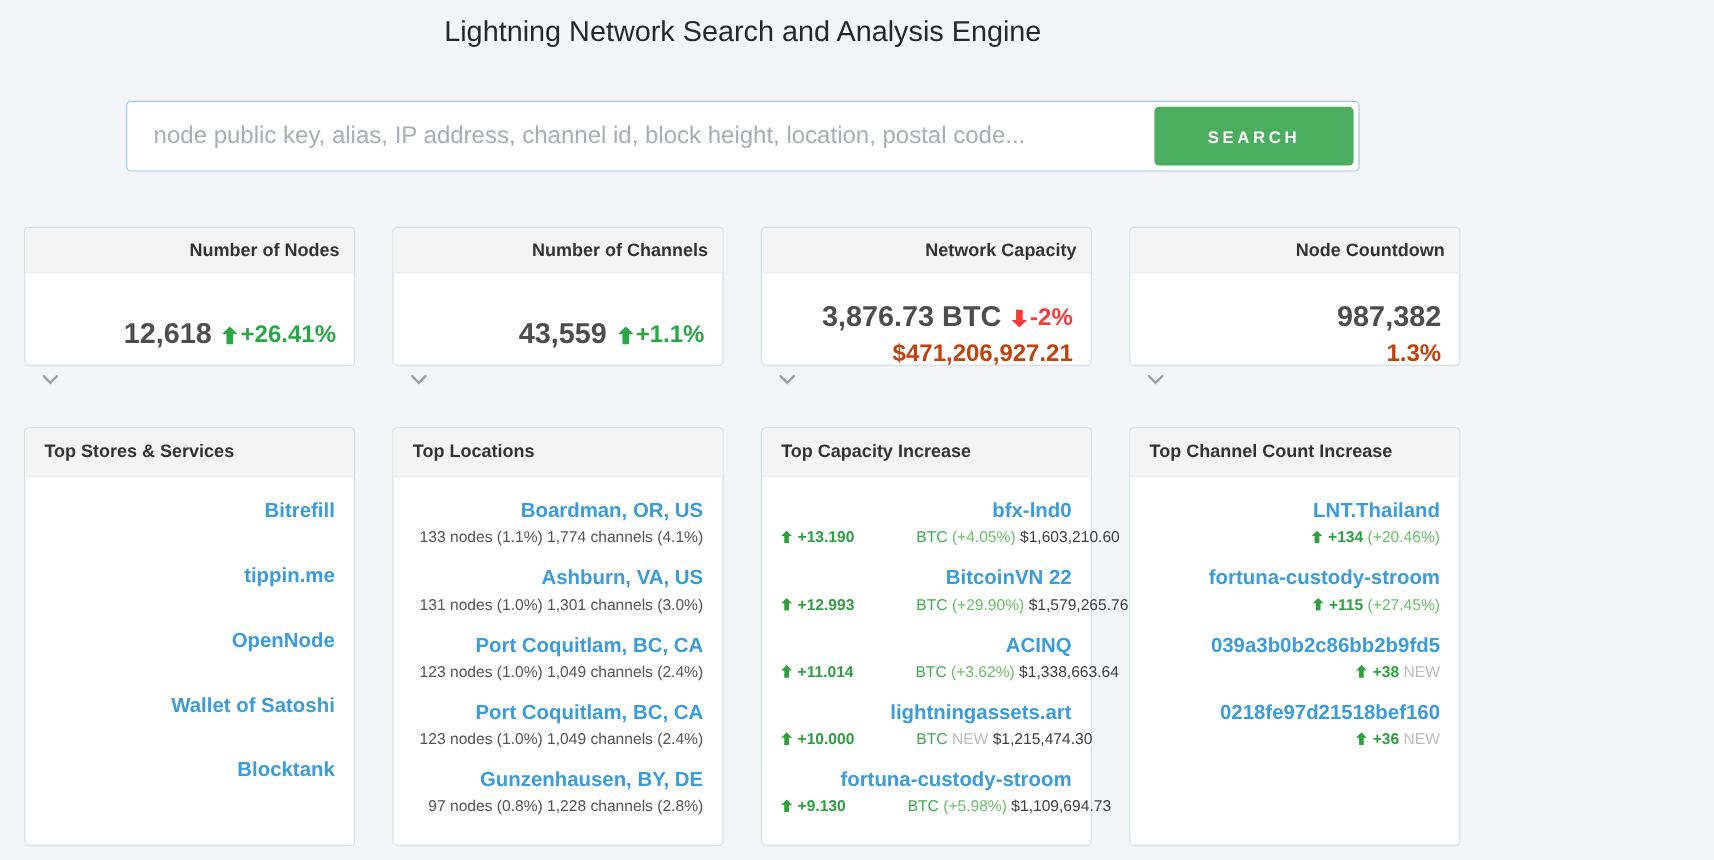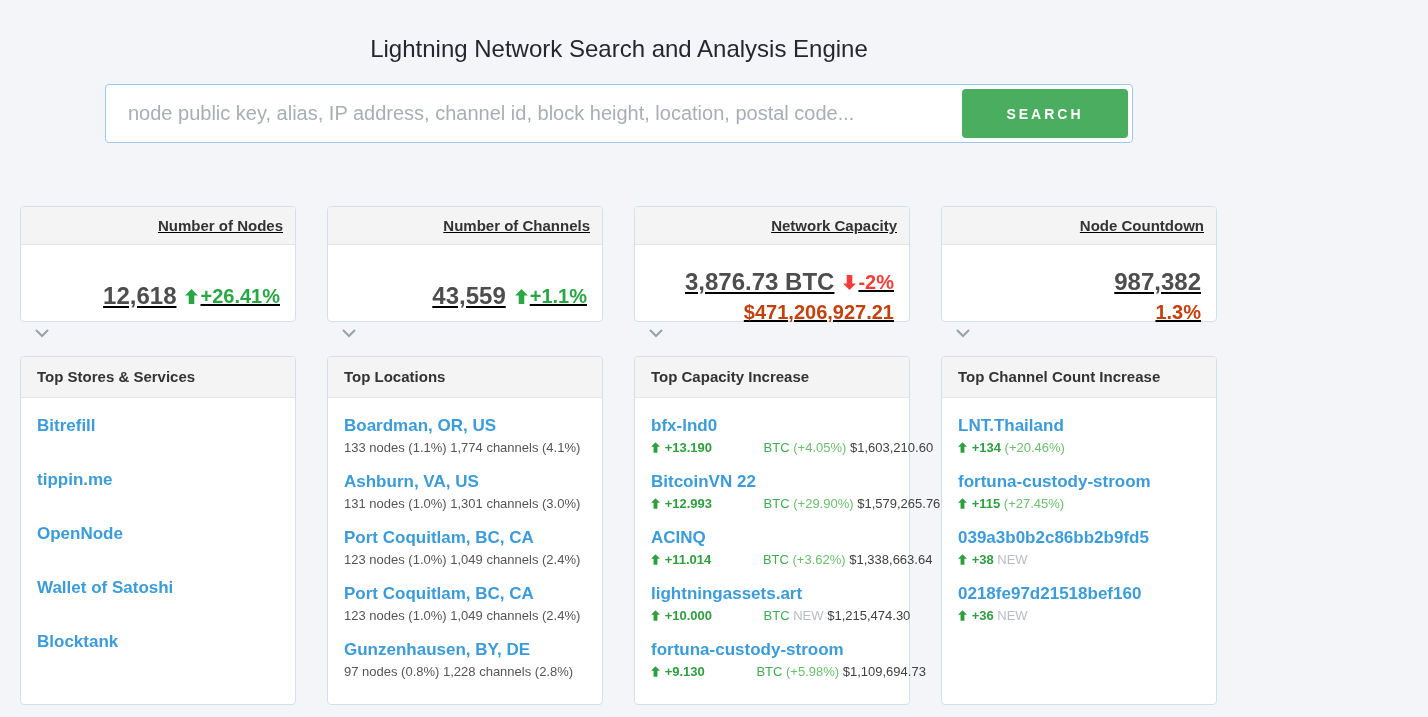--- a/index.html
+++ b/index.html
@@ -2,21 +2,21 @@
 <html><head>
 <meta charset="utf-8">
 <style>
   * { margin:0; padding:0; box-sizing:border-box; }
   body { background:#e9edf2; font-family:"Liberation Sans", sans-serif; }
   .page {
     position:relative; width:1428px; height:717px;
     background:#f3f5f8; overflow:hidden;
   }
   .page-title {
-    position:absolute; left:105px; top:35px; width:1028px;
+    position:absolute; left:105px; top:13px; width:1028px;
     text-align:center; font-size:24px; font-weight:500; color:#26262e;
   }
   
   .search-bar {
     position:absolute; left:105px; top:84px; width:1028px; height:59px;
     background:#fff; border:1px solid #9fc7e8; border-radius:4px;
     display:flex; align-items:center;
   }
   .search-input {
     flex:1; height:100%; border:none; outline:none; background:transparent;
@@ -34,37 +34,37 @@
   .card {
     position:absolute; width:276px; background:#fff;
     border:1px solid #d4dfe8; border-radius:4px;
   }
   .col-1{left:20px}.col-2{left:327px}.col-3{left:634px}.col-4{left:941px}
   .card-header {
     background:#f4f4f5; border-bottom:1px solid #e2e6ea;
     border-radius:3px 3px 0 0; font-size:15px; font-weight:bold; color:#333;
   }
   
-  .stat-card { top:206px; height:116px;text-decoration:underline; }
+  .stat-card { top:189px; height:116px; }
   .stat-card .card-header { height:38px; line-height:37px; text-align:right; padding:0 12px; }
   .stat-body {
     position:relative; height:102px; display:flex; flex-direction:column;
     justify-content:center; align-items:flex-end; padding-right:15px;
   }
   .stat-line { display:flex; align-items:center; font-size:24px; font-weight:bold; color:#4d4d4d; white-space:nowrap; }
   .stat-change { display:flex; align-items:center; font-size:20px; margin-left:9px; }
   .stat-change svg { margin-right:2px; }
   .green { color:#28a745; }
   .red   { color:#f63b38; }
   .stat-secondary { font-size:20px; font-weight:bold; color:#c2410c; margin-top:5px; }
   .chevron { position:absolute; left:14px; bottom:9px; cursor:pointer; line-height:0; }
   
   .list-card { top:356px; height:349px; }
   .list-card .card-header { height:41px; line-height:40px; padding:0 16px; }
-  .list-body { padding:16px 16px 0 16px; }
+  .list-body { padding:16px 16px 0 16px;text-align:right; }
   .item { margin-bottom:13px; }
   .item-gap-lg { margin-bottom:31px; }
   .item-link {
     font-size:17px; font-weight:bold; color:#3b9cd9;
     text-decoration:none; display:inline-block; line-height:23px; cursor:pointer;
   }
   .item-detail {
     font-size:13px; color:#555; line-height:19px; margin-top:1px; white-space:nowrap;
   }
   .item-detail svg { margin-right:1px; vertical-align:-1px; }

